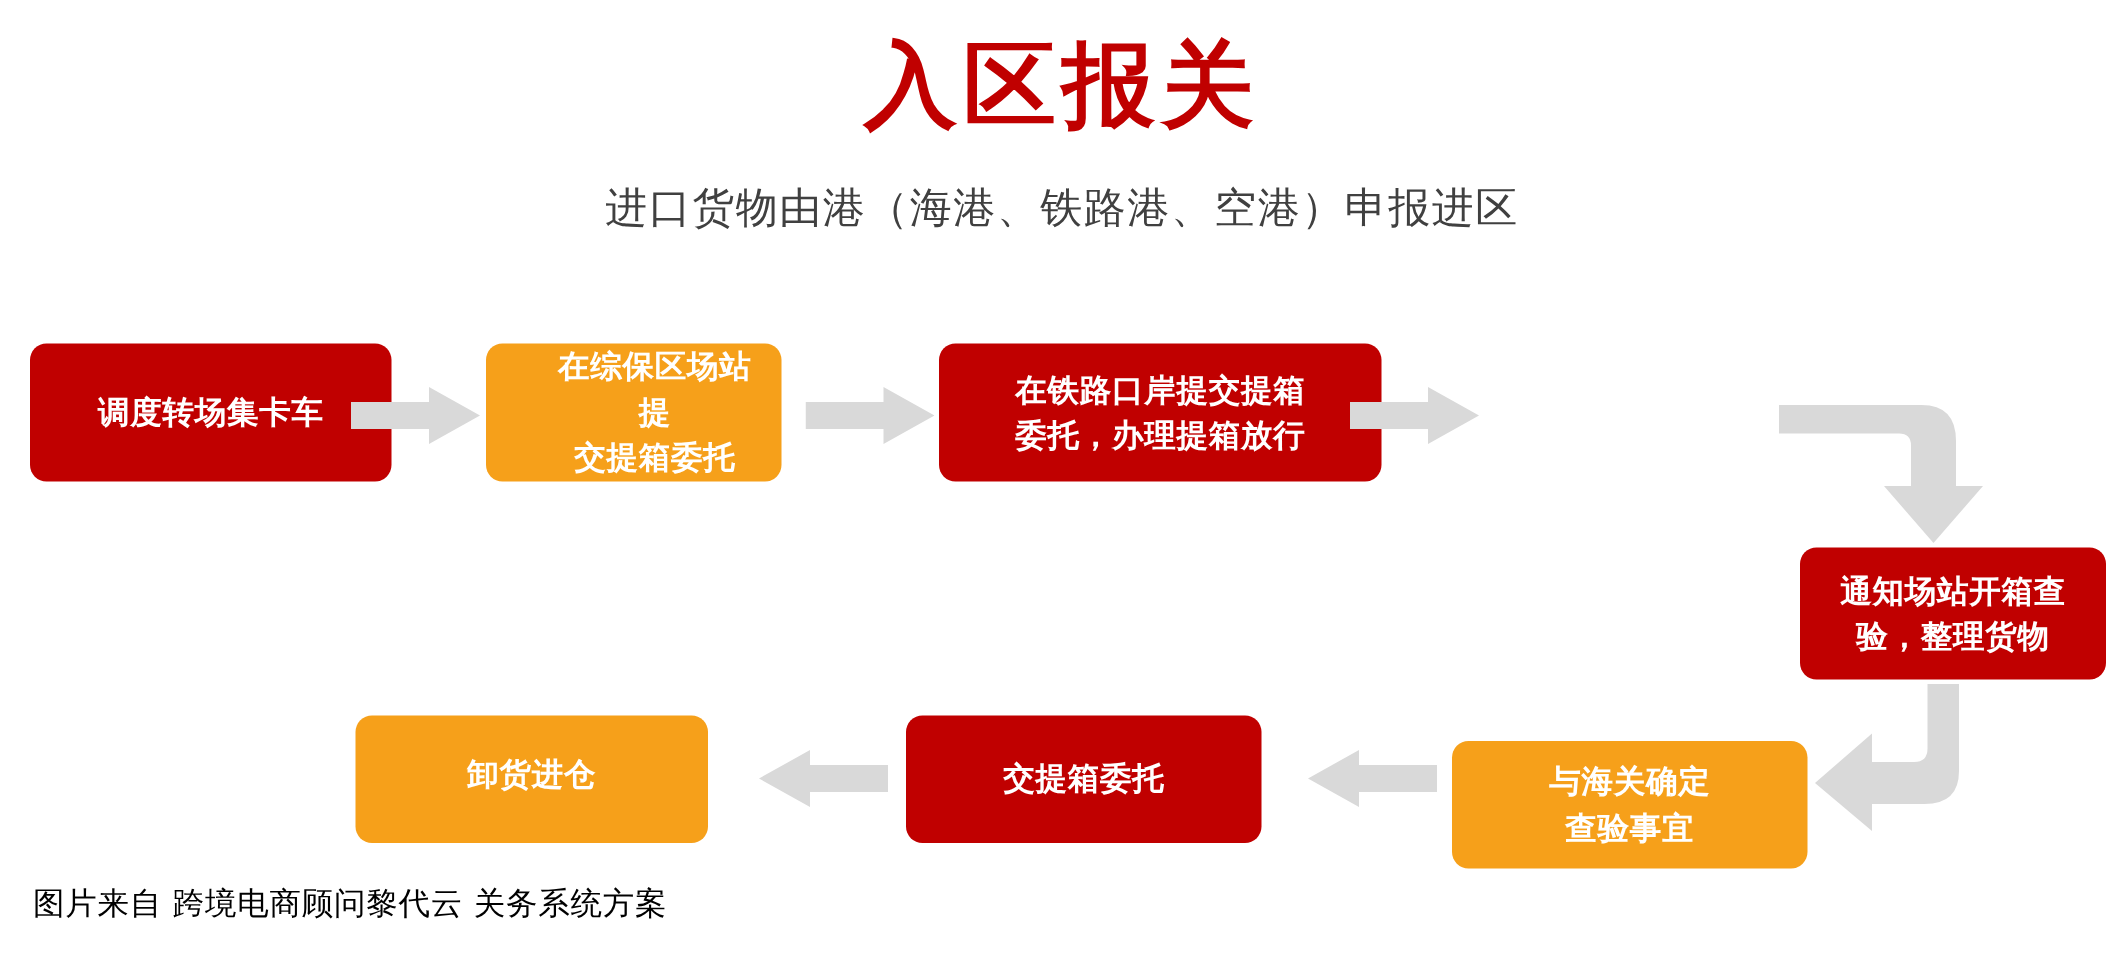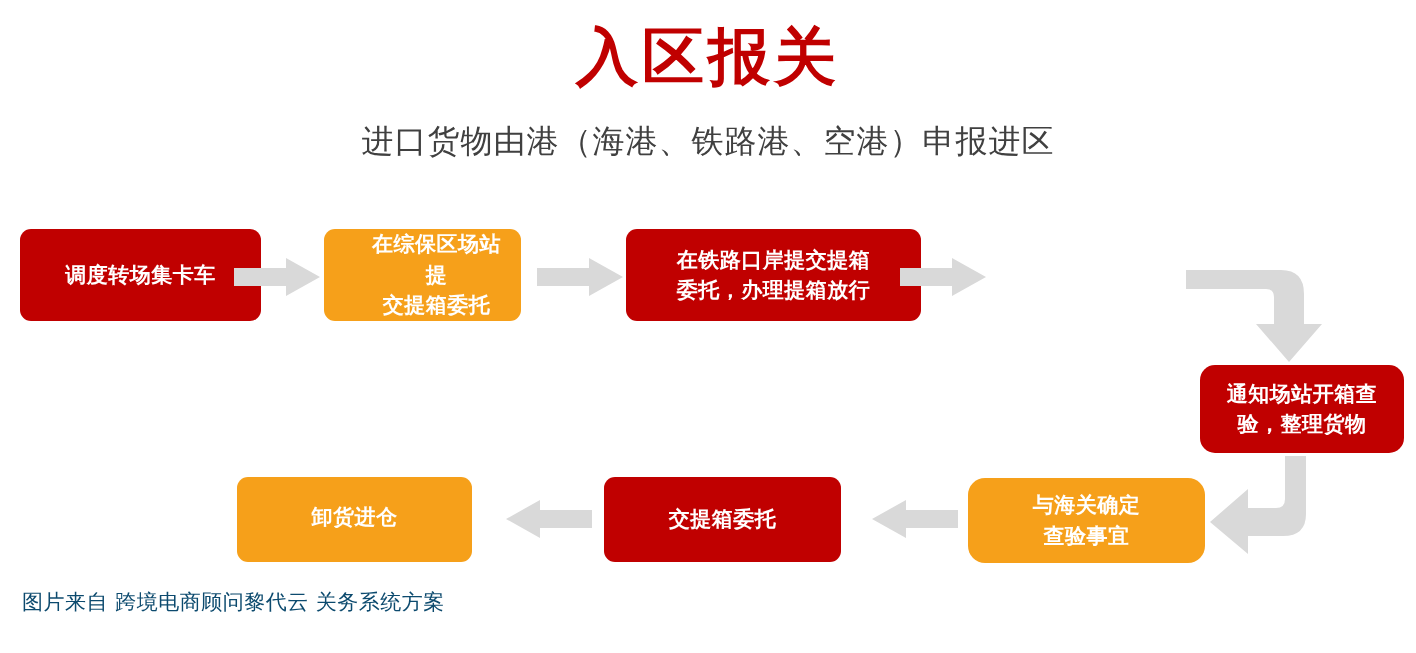--- a/index.html
+++ b/index.html
@@ -30,21 +30,21 @@
     color: #C00000;
     letter-spacing: 4px;
     line-height: 1.05;
   }
   .subtitle {
     position: absolute;
     left: 0;
     top: 120px;
     width: 1416px;
     text-align: center;
-    font-size: 32px;
+    font-size: 28px;
     color: #404040;
     letter-spacing: 1px;
   }
 
   
   .node {
     position: absolute;
     border-radius: 11px;
     display: flex;
     align-items: center;
@@ -67,21 +67,21 @@
     position: absolute;
   }
   .arrow svg { display: block; }
 
   
   .credit {
     position: absolute;
     left: 22px;
     top: 588px;
     font-size: 21px;
-    color: #0c4a6e;
+    color: #000000;
     letter-spacing: 0.5px;
   }
   .watermark {
     position: absolute;
     right: 18px;
     top: 592px;
     font-size: 33px;
     font-weight: bold;
     letter-spacing: 2px;
     color: rgba(255,255,255,0.72);
@@ -128,31 +128,31 @@
   </div>
 
 
   <div class="arrow" style="left:1186px; top:264px;">
     <svg width="136" height="100" viewBox="0 0 136 100">
       <path d="M0,6 L95,6 Q118,6 118,30 L118,60 L136,60 L103,98 L70,60 L88,60 L88,33
                Q88,25 80,25 L0,25 Z" fill="#D9D9D9"></path>
     </svg>
   </div>
 
-  <div class="node red" style="left:1200px; top:365px; width:204px; height:88px;border-radius:15px;">通知场站开箱查
+  <div class="node red" style="left:1200px; top:365px; width:204px; height:88px;">通知场站开箱查
 验，整理货物</div>
 
   <div class="arrow" style="left:1188px; top:456px;">
     <svg width="136" height="100" viewBox="0 0 136 100">
       <path d="M118,0 L118,58 Q118,80 95,80 L60,80 L60,98 L22,66 L60,33 L60,52 L88,52
                Q97,52 97,43 L97,0 Z" fill="#D9D9D9"></path>
     </svg>
   </div>
 
-  <div class="node orange" style="left:968px; top:478px; width:237px; height:85px;border-radius:17px;">与海关确定
+  <div class="node orange" style="left:968px; top:494px; width:237px; height:85px;">与海关确定
 查验事宜</div>
 
   <div class="arrow" style="left:872px; top:500px;">
     <svg width="86" height="38" viewBox="0 0 86 38">
       <polygon points="86,10 34,10 34,0 0,19 34,38 34,28 86,28" fill="#D9D9D9"></polygon>
     </svg>
   </div>
 
   <div class="node red" style="left:604px; top:477px; width:237px; height:85px;">交提箱委托</div>
 

